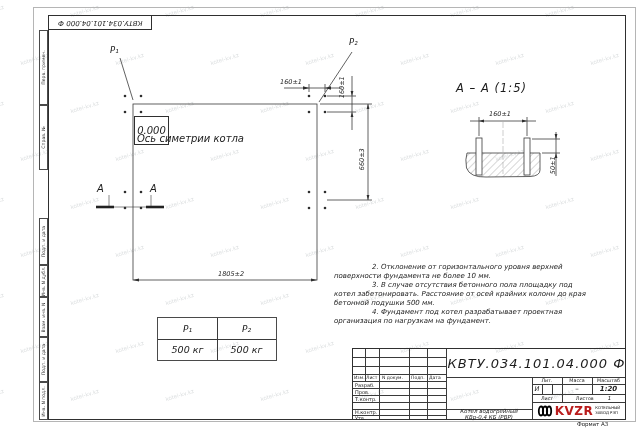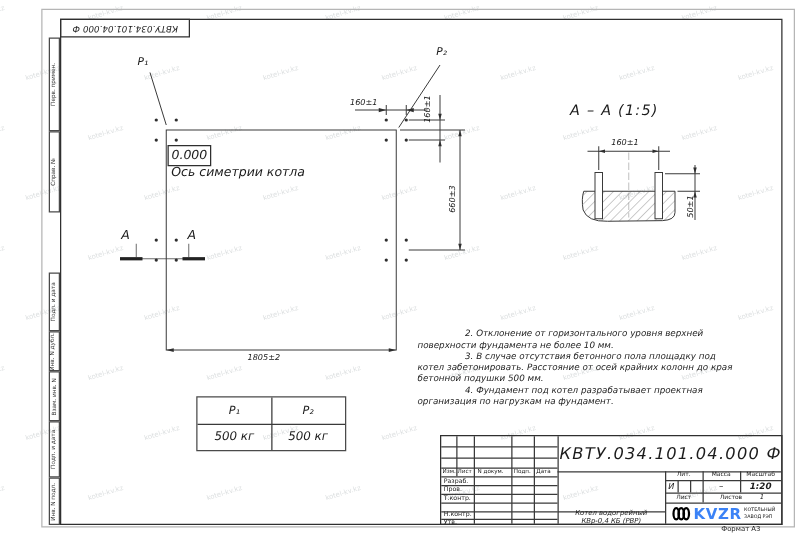--- a/index.html
+++ b/index.html
@@ -20,21 +20,21 @@
              display:flex;align-items:center;justify-content:center;z-index:3;}
   .stamp-box span{font-size:7px;font-style:italic;white-space:nowrap;transform:rotate(180deg);}
   svg.draw{position:absolute;left:0;top:0;z-index:2;}
   .notes{position:absolute;left:334px;top:263px;width:262px;z-index:3;}
   .notes p{margin:0;font-size:7px;font-style:italic;line-height:1.28;text-indent:38px;color:#1b1b1b;}
   .ptable{position:absolute;left:157px;top:317px;width:120px;height:44px;border:1px solid #4a4a4a;box-sizing:border-box;z-index:3;}
   .ptable .pcell{position:absolute;display:flex;align-items:center;justify-content:center;font-style:italic;}
   .tb{position:absolute;left:352px;top:348px;width:274px;height:72px;border:1.3px solid #2f2f2f;box-sizing:border-box;z-index:3;}
   .tb .t-lbl{position:absolute;font-size:5px;color:#222;white-space:nowrap;line-height:1;}
   .tb .c{position:absolute;display:flex;align-items:center;justify-content:center;text-align:center;}
-  .level-box{position:absolute;left:134px;top:116px;width:35px;height:17px;border:1px solid #2f2f2f;box-sizing:border-box;
+  .level-box{position:absolute;left:134px;top:116px;width:35px;height:29px;border:1px solid #2f2f2f;box-sizing:border-box;
              display:flex;align-items:center;justify-content:center;z-index:3;}
   .logo-row{position:absolute;display:flex;align-items:center;justify-content:center;gap:2px;}
   .logo-cap{display:flex;flex-direction:column;line-height:1.15;}
   .logo-cap span{font-size:3.8px;color:#111;white-space:nowrap;}
 </style>
 </head>
 <body>
 
 <div class="sheet">
 
@@ -219,21 +219,21 @@
   <div class="lbl" style="left:349px;top:38px;font-size:8.5px;z-index:3;">Р₂</div>
   <div class="level-box">
     <span class="lbl" style="position:static;font-size:10px;">0.000</span>
   </div>
   <div class="lbl" style="left:137px;top:134px;font-size:10px;z-index:3;">Ось симетрии котла</div>
   <div class="lbl" style="left:97px;top:184px;font-size:10px;z-index:3;">А</div>
   <div class="lbl" style="left:150px;top:184px;font-size:10px;z-index:3;">А</div>
   <div class="lbl" style="left:280px;top:79px;font-size:6.5px;z-index:3;">160±1</div>
   <div class="lbl rot90" style="left:328px;top:84px;width:28px;font-size:6.5px;text-align:center;z-index:3;">160±1</div>
   <div class="lbl rot90" style="left:347px;top:156px;width:30px;font-size:6.5px;text-align:center;z-index:3;">660±3</div>
-  <div class="lbl" style="left:198px;top:271px;font-size:6.5px;z-index:3;margin-top:12px;">1805±2</div>
+  <div class="lbl" style="left:218px;top:271px;font-size:6.5px;z-index:3;">1805±2</div>
 
   <div class="lbl" style="left:456px;top:83px;font-size:11.5px;letter-spacing:1px;z-index:3;">А – А (1:5)</div>
   <div class="lbl" style="left:489px;top:111px;font-size:6.5px;z-index:3;">160±1</div>
   <div class="lbl rot90" style="left:541px;top:162px;width:24px;font-size:6.5px;text-align:center;z-index:3;">50±1</div>
 
   <div class="notes">
     <p>2. Отклонение от горизонтального уровня верхней поверхности фундамента не более 10 мм.</p>
     <p>3. В случае отсутствия бетонного пола площадку под котел забетонировать. Расстояние от осей крайних колонн до края бетонной подушки 500 мм.</p>
     <p>4. Фундамент под котел разрабатывает проектная организация по нагрузкам на фундамент.</p>
   </div>
@@ -309,21 +309,21 @@
     </div>
 
     <div class="logo-row" style="left:179px;top:53px;width:93px;height:17px;">
       <svg width="16" height="12" viewBox="0 0 16 12">
         <g fill="none" stroke="#000" stroke-width="1.8">
           <ellipse cx="4" cy="6" rx="2.2" ry="4.5"></ellipse>
           <ellipse cx="8" cy="6" rx="2.2" ry="4.5"></ellipse>
           <ellipse cx="12" cy="6" rx="2.2" ry="4.5"></ellipse>
         </g>
       </svg>
-      <span style="font-size:12px;font-weight:bold;color:#3b82f6;letter-spacing:.5px;">KVZR</span>
+      <span style="font-size:12px;font-weight:bold;color:#b91c1c;letter-spacing:.5px;">KVZR</span>
       <span class="logo-cap">
         <span>КОТЕЛЬНЫЙ</span>
         <span>ЗАВОД РЭП</span>
       </span>
     </div>
   </div>
 
   <div class="lbl" style="left:577px;top:421.5px;font-size:5.5px;font-style:normal;z-index:3;">Формат А3</div>
 
 </div>

